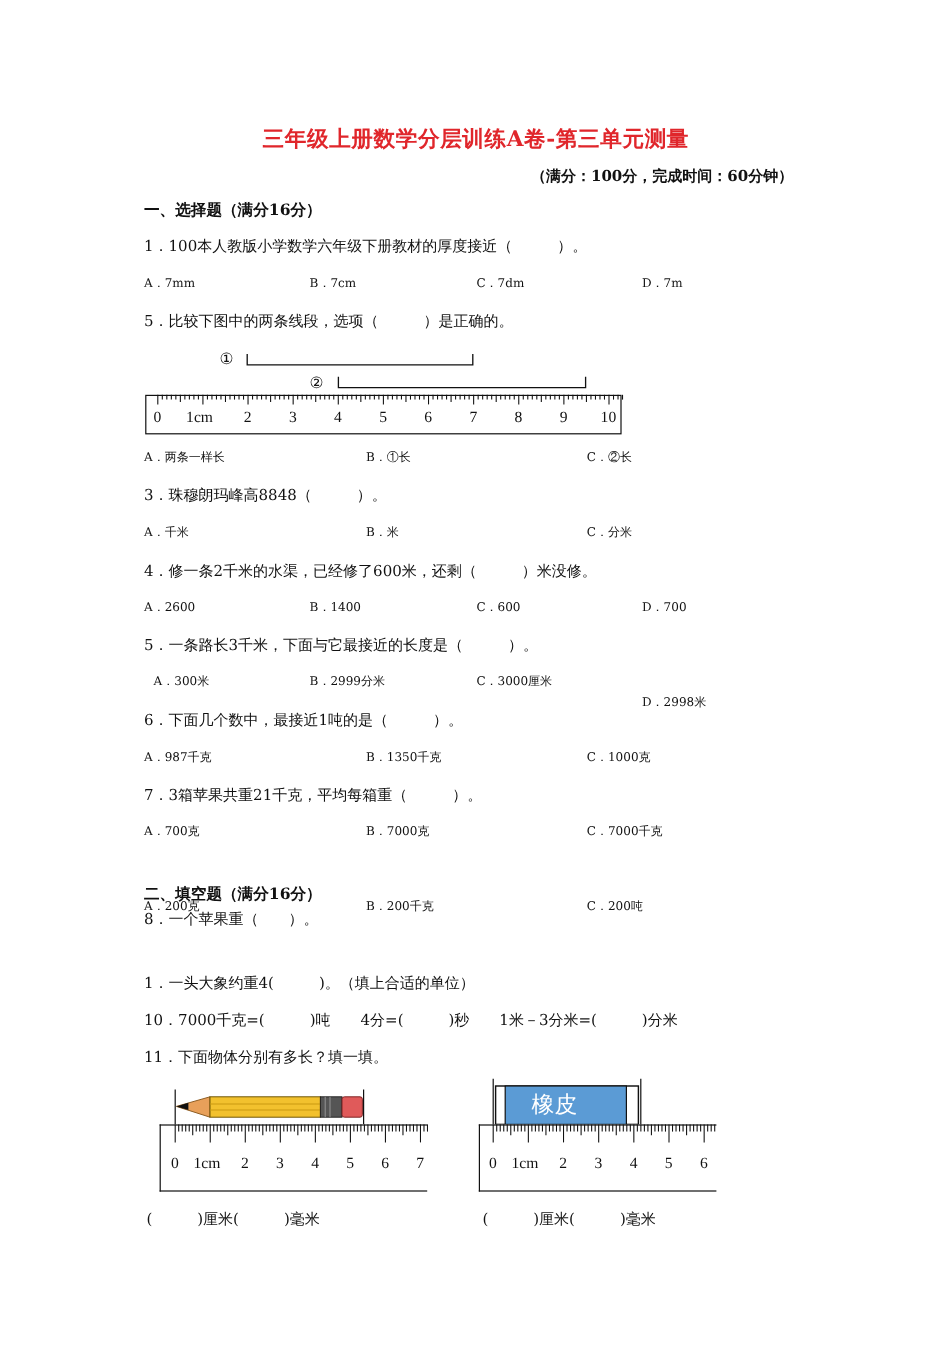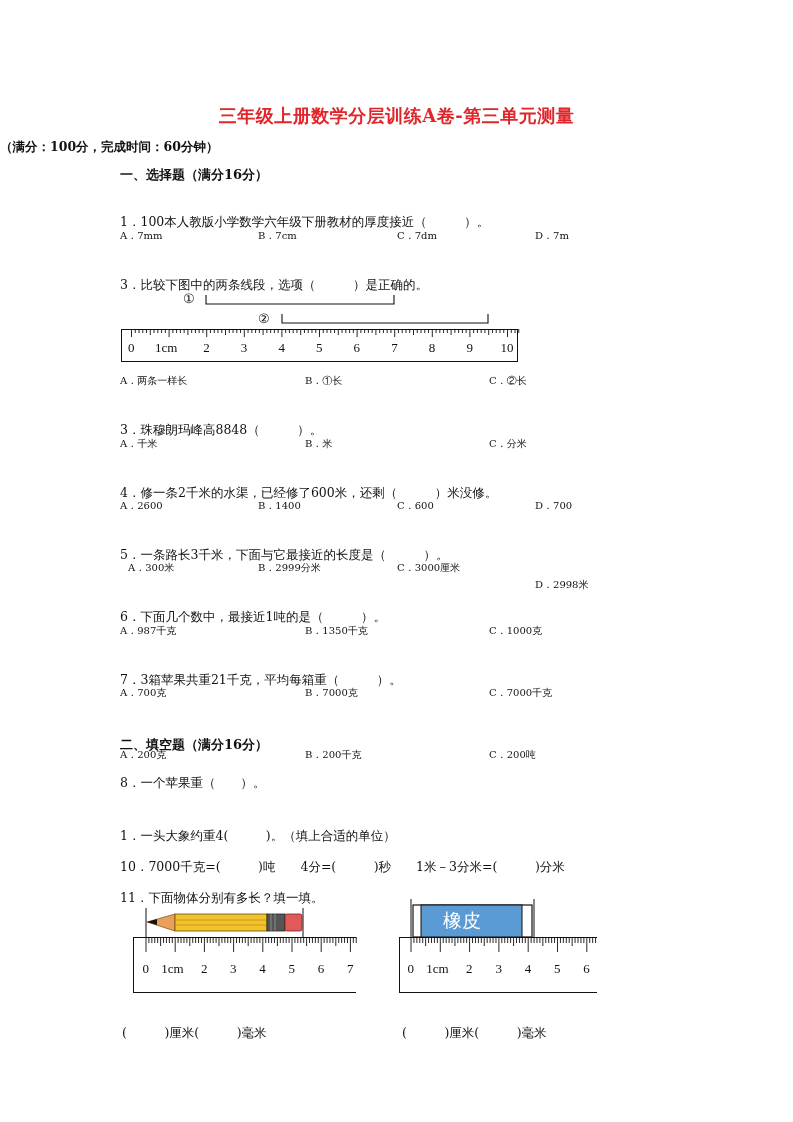--- a/index.html
+++ b/index.html
@@ -1,43 +1,43 @@
 <!DOCTYPE html>
 <html><head>
 <meta charset="utf-8">
 <style>
   html, body { margin: 0; padding: 0; background: #fff; }
   body { width: 793px; height: 1122px; position: relative; overflow: hidden;
          font-family: "DejaVu Serif", "Liberation Serif", serif; color: #111; }
   .abs { position: absolute; white-space: nowrap; }
   .title { left: 0; width: 793px; top: 104px; text-align: center; font-size: 18px;
            font-weight: bold; color: #e0262b; letter-spacing: 0.5px; }
-  .subtitle { left: 0; width: 661px; top: 139px; text-align: left; font-size: 12.5px; font-weight: bold; }
+  .subtitle { left: 0; width: 661px; top: 139px; text-align: right; font-size: 12.5px; font-weight: bold; }
   .section { font-size: 13px; font-weight: bold; left: 120px; }
-  .q { font-size: 12.5px; left: 120px; margin-top: 17px; }
+  .q { font-size: 12.5px; left: 120px; }
   .opt { font-size: 10px; }
   .ruler-box { position: absolute; border: 1.2px solid #111; background: #fff; box-sizing: border-box; }
   svg { position: absolute; overflow: visible; }
   .tick-label { font-family: "Liberation Serif", "DejaVu Serif", serif; font-size: 13px; }
 </style>
 </head>
 <body>
 
 <div class="abs title">三年级上册数学分层训练A卷-第三单元测量</div>
 <div class="abs subtitle">（满分：100分，完成时间：60分钟）</div>
 
 <div class="abs section" style="top:166px">一、选择题（满分16分）</div>
 
 <div class="abs q" style="top:197px">1．100本人教版小学数学六年级下册教材的厚度接近（　　　）。</div>
 <div class="abs opt" style="left:120px;top:229px">A．7mm</div>
 <div class="abs opt" style="left:258px;top:229px">B．7cm</div>
 <div class="abs opt" style="left:397px;top:229px">C．7dm</div>
 <div class="abs opt" style="left:535px;top:229px">D．7m</div>
 
-<div class="abs q" style="top:260px">3．比较下图中的两条线段，选项（　　　）是正确的。</div>
+<div class="abs q" style="top:260px">5．比较下图中的两条线段，选项（　　　）是正确的。</div>
 
 <div>
   <span class="abs" style="left:183px;top:291px;font-size:13px">①</span>
   <span class="abs" style="left:258px;top:311px;font-size:13px">②</span>
   <svg style="left:0;top:0" width="793" height="400">
 
     <polyline points="206,295 206,304 394,304 394,295" fill="none" stroke="#111" stroke-width="1.1"></polyline>
 
     <polyline points="282,314 282,323 488,323 488,314" fill="none" stroke="#111" stroke-width="1.1"></polyline>
   </svg>

